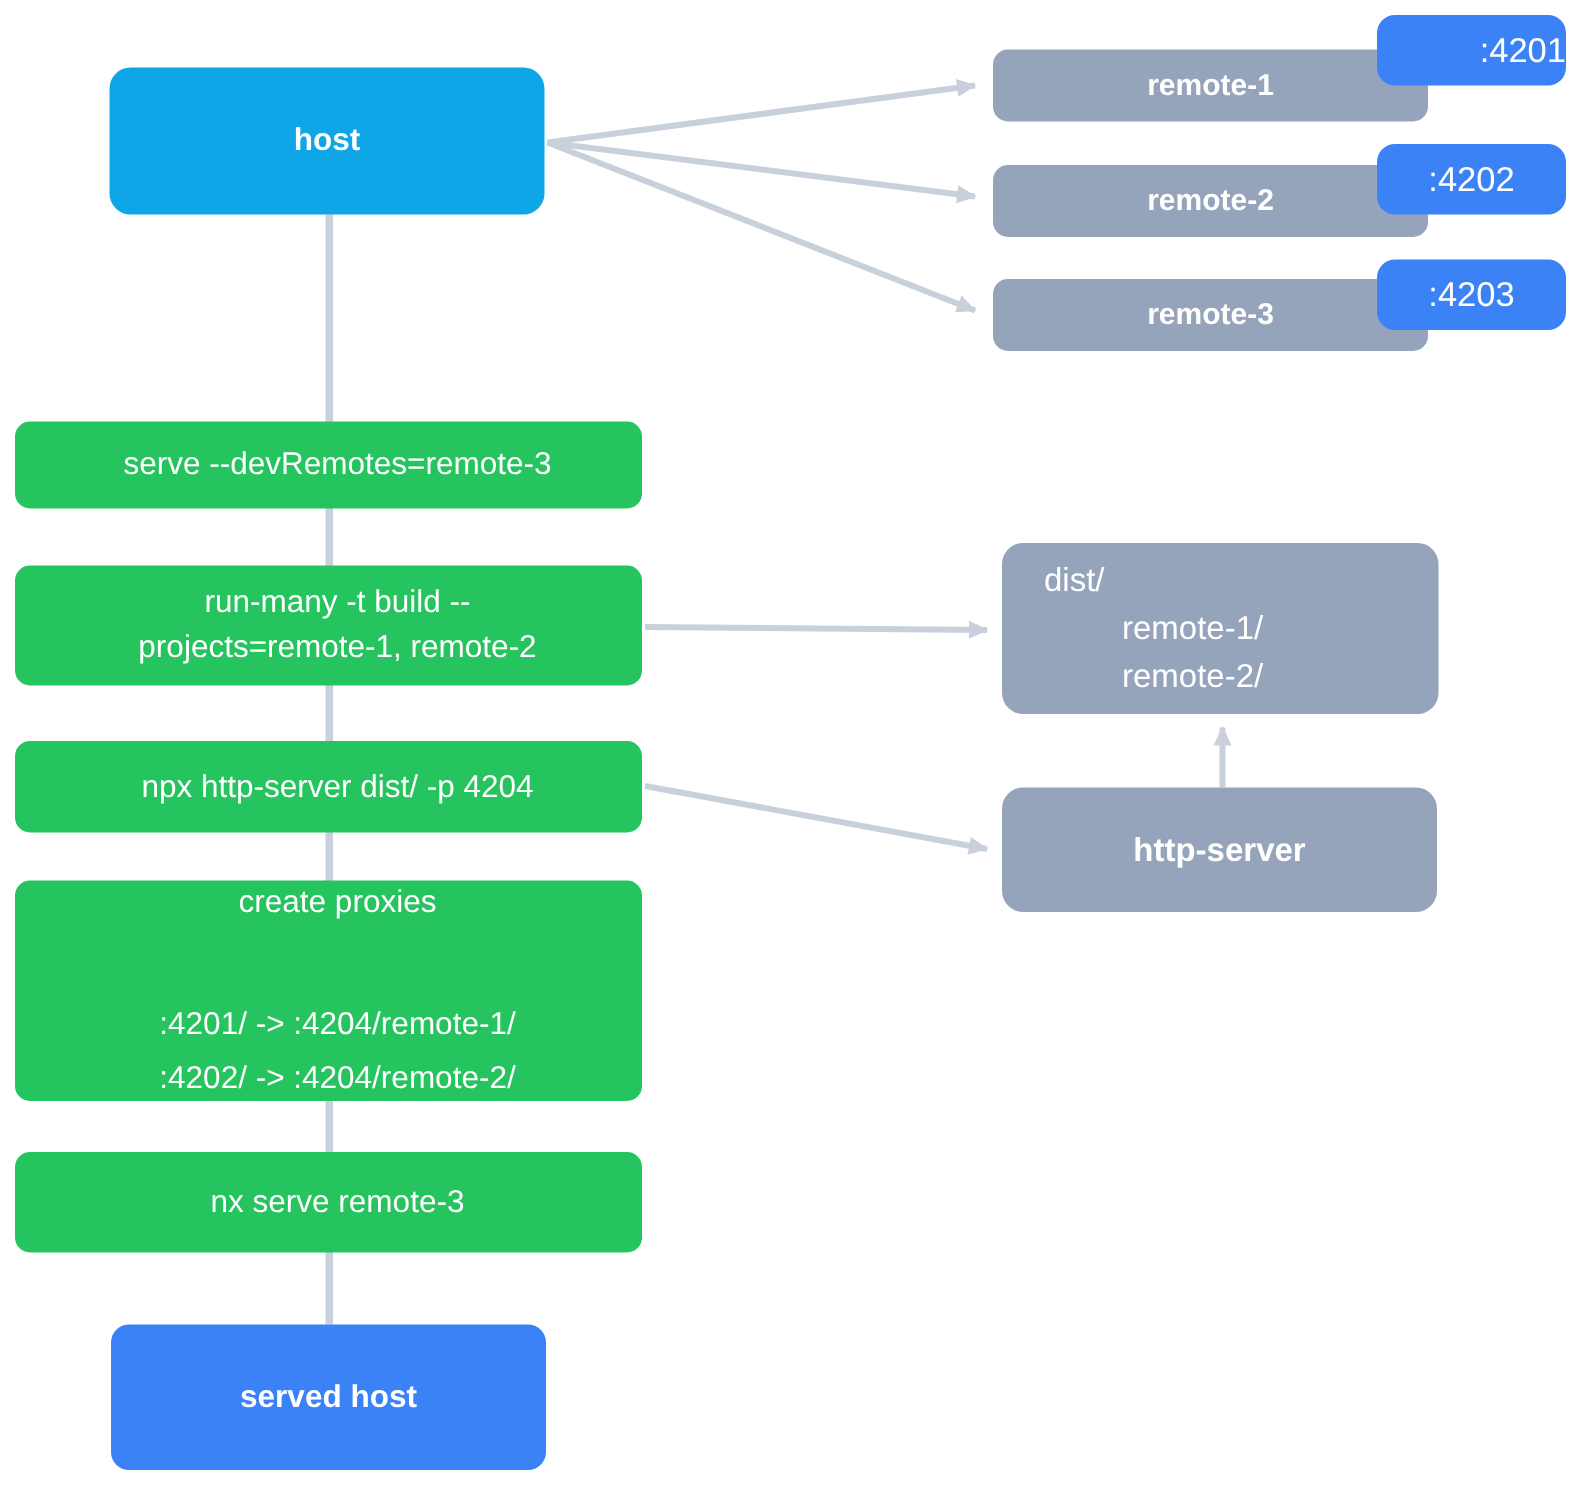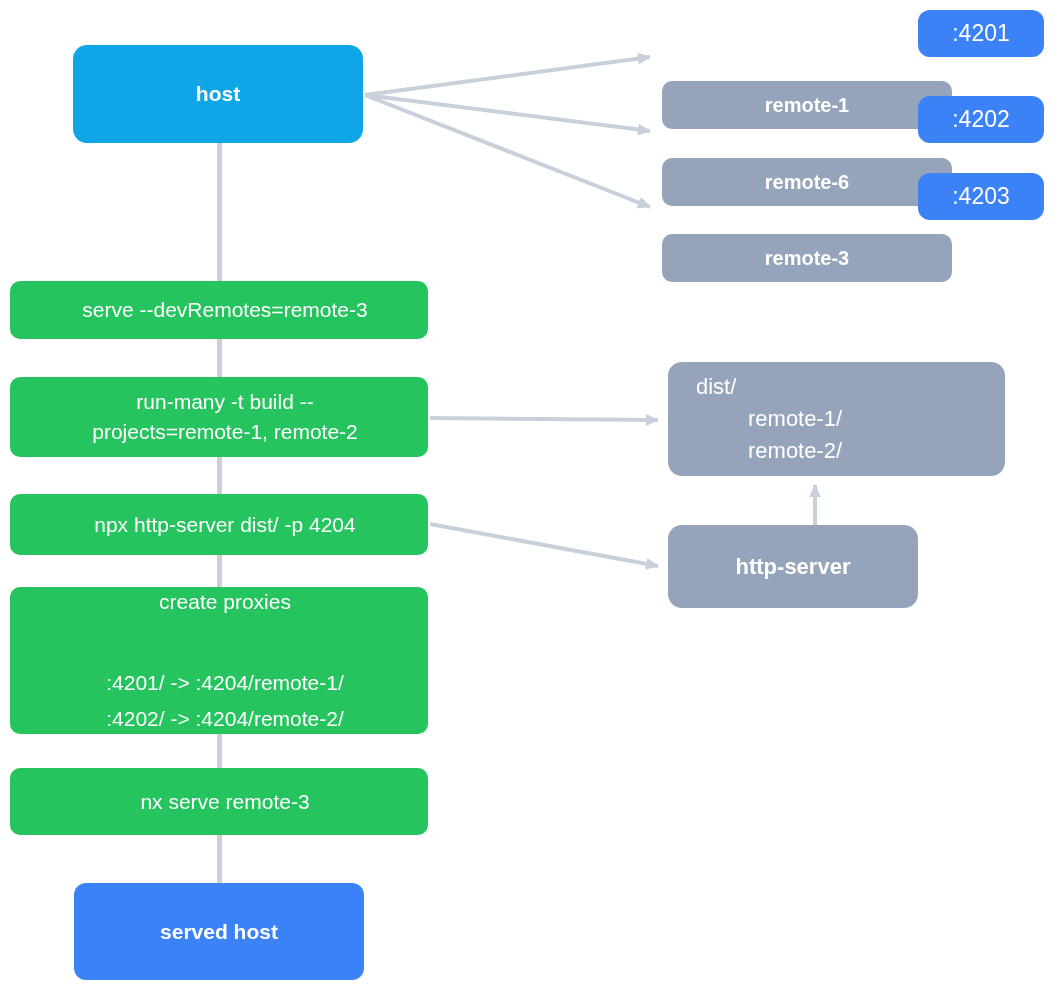--- a/index.html
+++ b/index.html
@@ -39,21 +39,20 @@
     background: var(--accent-blue, #3b82f6);
     border-radius: 12px;
     font-weight: 700;
     font-size: 21px;
   }
   .node-remote {
     background: var(--node-gray, #96a4bb);
     border-radius: 10px;
     font-weight: 700;
     font-size: 20px;
-    margin-top: 48px;
   }
   .node-port {
     background: var(--accent-blue, #3b82f6);
     border-radius: 12px;
     font-weight: 400;
     font-size: 23px;
     z-index: 3;
   }
   .node-step {
     background: var(--step-green, #26c45e);
@@ -103,26 +102,26 @@
     <line class="arrow" x1="815" y1="525" x2="815" y2="485" marker-end="url(#arrowhead)"></line>
   </svg>
 
   <div class="node node-host" style="left:73px; top:45px; width:290px; height:98px;">
     <span>host</span>
   </div>
 
   <div class="node node-remote" style="left:662px; top:33px; width:290px; height:48px;">
     <span>remote-1</span>
   </div>
-  <div class="node node-port" style="left:918px; top:10px; width:126px; height:47px;">
+  <div class="node node-port" style="left:918px; top:10px; width:126px; height:47px;justify-content:flex-end;">
     <span>:4201</span>
   </div>
 
   <div class="node node-remote" style="left:662px; top:110px; width:290px; height:48px;">
-    <span>remote-6</span>
+    <span>remote-2</span>
   </div>
   <div class="node node-port" style="left:918px; top:96px; width:126px; height:47px;">
     <span>:4202</span>
   </div>
 
   <div class="node node-remote" style="left:662px; top:186px; width:290px; height:48px;">
     <span>remote-3</span>
   </div>
   <div class="node node-port" style="left:918px; top:173px; width:126px; height:47px;">
     <span>:4203</span>
@@ -149,23 +148,23 @@
   </div>
 
   <div class="node node-step" style="left:10px; top:768px; width:418px; height:67px;">
     <span class="step-line">nx serve remote-3</span>
   </div>
 
   <div class="node node-served" style="left:74px; top:883px; width:290px; height:97px;align-items:center;">
     <span>served host</span>
   </div>
 
-  <div class="node node-graybox node-dist" style="left:668px; top:362px; width:337px; height:114px;">
+  <div class="node node-graybox node-dist" style="left:668px; top:362px; width:291px; height:114px;">
     <span>dist/</span>
     <span class="indent">remote-1/</span>
     <span class="indent">remote-2/</span>
   </div>
 
-  <div class="node node-graybox node-httpserver" style="left:668px; top:525px; width:250px; height:83px;">
+  <div class="node node-graybox node-httpserver" style="left:668px; top:525px; width:290px; height:83px;">
     <span>http-server</span>
   </div>
 
 </div>
 
 </body></html>

